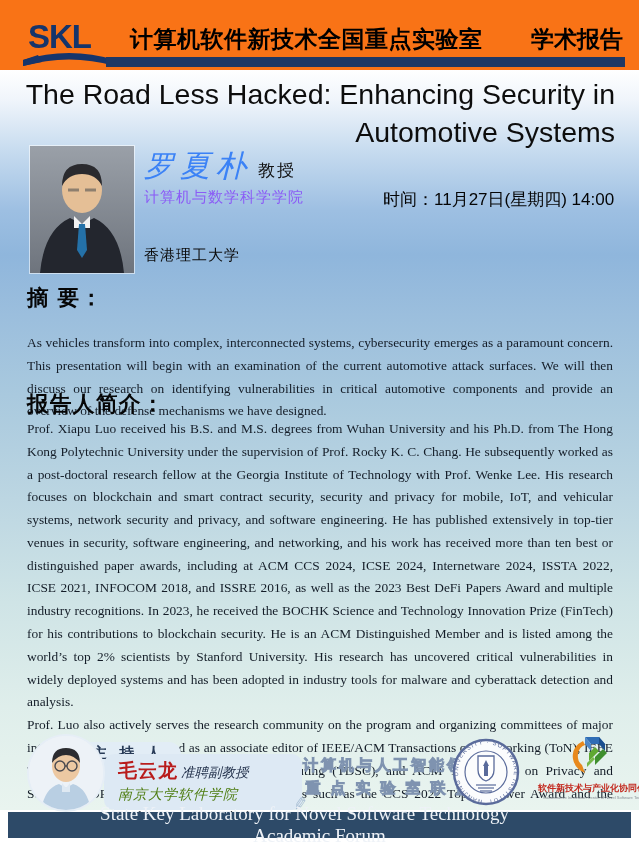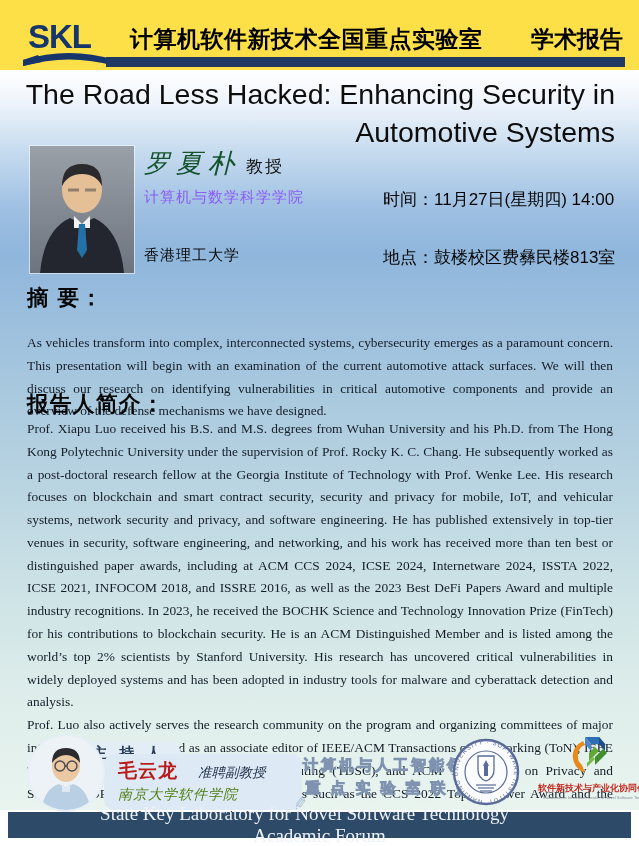--- a/index.html
+++ b/index.html
@@ -3,21 +3,21 @@
 <meta charset="utf-8">
 <style>
   * { margin:0; padding:0; box-sizing:border-box; }
   html,body { background:#888; }
   .page {
     position:relative; width:639px; height:846px; margin:0 auto;
     background:#ffffff; overflow:hidden;
     font-family:"Liberation Sans", sans-serif;
   }
   
-  .header { position:absolute; top:0; left:0; right:0; height:70px; background:#fde047; z-index:3; }
+  .header { position:absolute; top:0; left:0; right:0; height:70px; background:#f97316; z-index:3; }
   .skl-logo { position:absolute; left:22px; top:18px; width:94px; height:50px; }
   .skl-letters {
     position:absolute; left:6px; top:0; font-weight:900; font-size:33px;
     color:#16356b; letter-spacing:-1px; font-family:"Liberation Sans", sans-serif;
   }
   .skl-swoosh { position:absolute; left:0; top:28px; }
   .lab-name {
     position:absolute; left:130px; top:24px; font-size:23px; font-weight:bold;
     color:#000; letter-spacing:0.5px; white-space:nowrap;
   }
@@ -39,21 +39,21 @@
     position:absolute; top:76px; left:24px; right:24px; text-align:right;
     font-size:28.5px; line-height:1.32; color:#0d0d0d; z-index:2;
   }
   
   .speaker-photo {
     position:absolute; left:30px; top:146px; width:104px; height:127px;
     box-shadow:0 0 0 1px rgba(255,255,255,0.55); z-index:2; overflow:hidden;
   }
   .speaker-name-row { position:absolute; left:144px; top:146px; z-index:2; white-space:nowrap; }
   .speaker-name {
-    font-size:26px; color:#14532d; letter-spacing:6px;
+    font-size:30px; color:#3b82f6; letter-spacing:6px;
     font-family:"DejaVu Serif","Liberation Serif", serif; font-style:italic; font-weight:500;
   }
   .speaker-title { font-size:17px; color:#111; margin-left:6px; letter-spacing:2px;margin-top:20px; }
   .speaker-aff1 { position:absolute; left:144px; top:188px; font-size:15px; color:#8b5cf6; letter-spacing:1px; z-index:2; }
   .speaker-aff2 { position:absolute; left:144px; top:246px; font-size:15px; color:#0c0c0c; letter-spacing:1px; z-index:2; }
   .meta-time  { position:absolute; left:383px; top:188px; font-size:17px; color:#050505; z-index:2; white-space:nowrap; }
   .meta-venue { position:absolute; left:383px; top:246px; font-size:17px; color:#050505; z-index:2; white-space:nowrap; }
   
   .section-heading {
     position:absolute; left:27px; font-size:21.5px; font-weight:bold; color:#060606;
@@ -78,21 +78,21 @@
     clip-path:polygon(14% 0, 100% 0, 100% 100%, 0 100%);
     font-size:15px; font-weight:bold; color:#273a56; letter-spacing:4px;
   }
   .host-bubble {
     position:absolute; left:104px; top:754px; width:198px; height:56px; z-index:2;
     background:#dde9f4; border-radius:10px; padding:4px 12px 4px 14px;
   }
   .host-name-row { white-space:nowrap; }
   .host-name { font-size:19px; font-weight:bold; color:#b91c1c; letter-spacing:1px; }
   .host-title { font-size:13.5px; font-style:italic; color:#1d2c47;
-    font-family:"Liberation Serif", serif; margin-left:20px; }
+    font-family:"Liberation Serif", serif; margin-left:3px; }
   .host-aff { font-size:14px; font-style:italic; color:#4d7c0f;
     font-family:Liberation Sans, sans-serif; margin-top:2px; letter-spacing:1px; }
   .pencil-icon {
     position:absolute; right:-4px; bottom:-4px; font-size:17px; color:#a9bfd4;
     transform:rotate(80deg);
   }
   
   .alliance {
     position:absolute; left:303px; top:756px; z-index:2; text-align:center;
     color:#a7b4c8; font-weight:800; -webkit-text-stroke:0.9px #7f93b0;
@@ -152,23 +152,20 @@
     </svg>
   </div>
   <div class="speaker-name-row">
     <span class="speaker-name">罗夏朴</span><span class="speaker-title">教授</span>
   </div>
   <div class="speaker-aff1">计算机与数学科学学院</div>
   <div class="speaker-aff2">香港理工大学</div>
   <div class="meta-time">
     <span>时间：</span><span>11月27日(星期四) 14:00</span>
   </div>
-  <div class="meta-venue">
-    <span>地点：</span><span>鼓楼校区费彝民楼813室</span>
-  </div>
 
   <div class="section-heading abstract-heading">摘 要：</div>
   <div class="serif-par abstract-text">As vehicles transform into complex, interconnected systems, cybersecurity emerges as a paramount concern. This presentation will begin with an examination of the current automotive attack surfaces. We will then discuss our research on identifying vulnerabilities in critical automotive components and provide an overview of the defense mechanisms we have designed.</div>
 
   <div class="section-heading bio-heading">报告人简介：</div>
   <div class="bio-text">
     <p class="serif-par">Prof. Xiapu Luo received his B.S. and M.S. degrees from Wuhan University and his Ph.D. from The Hong Kong Polytechnic University under the supervision of Prof. Rocky K. C. Chang. He subsequently worked as a post-doctoral research fellow at the Georgia Institute of Technology with Prof. Wenke Lee. His research focuses on blockchain and smart contract security, security and privacy for mobile, IoT, and vehicular systems, network security and privacy, and software engineering. He has published extensively in top-tier venues in security, software engineering, and networking, and his work has received more than ten best or distinguished paper awards, including at ACM CCS 2024, ICSE 2024, Internetware 2024, ISSTA 2022, ICSE 2021, INFOCOM 2018, and ISSRE 2016, as well as the 2023 Best DeFi Papers Award and multiple industry recognitions. In 2023, he received the BOCHK Science and Technology Innovation Prize (FinTech) for his contributions to blockchain security. He is an ACM Distinguished Member and is listed among the world’s top 2% scientists by Stanford University. His research has uncovered critical vulnerabilities in widely deployed systems and has been adopted in industry tools for malware and cyberattack detection and analysis.</p>
     <p class="serif-par">Prof. Luo also actively serves the research community on the program and organizing committees of major international conferences and as an associate editor of IEEE/ACM Transactions on Networking (ToN), IEEE Transactions on Dependable and Secure Computing (TDSC), and ACM Transactions on Privacy and Security (TOPS). He has received service awards such as the CCS 2022 Top Reviewer Award and the INFOCOM 2023 and 2024 Distinguished TPC Member Awards.</p>
   </div>
 

